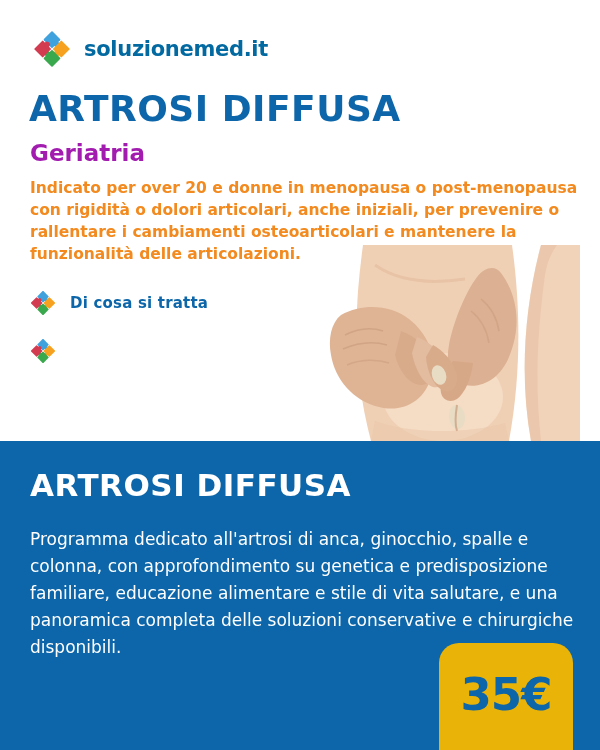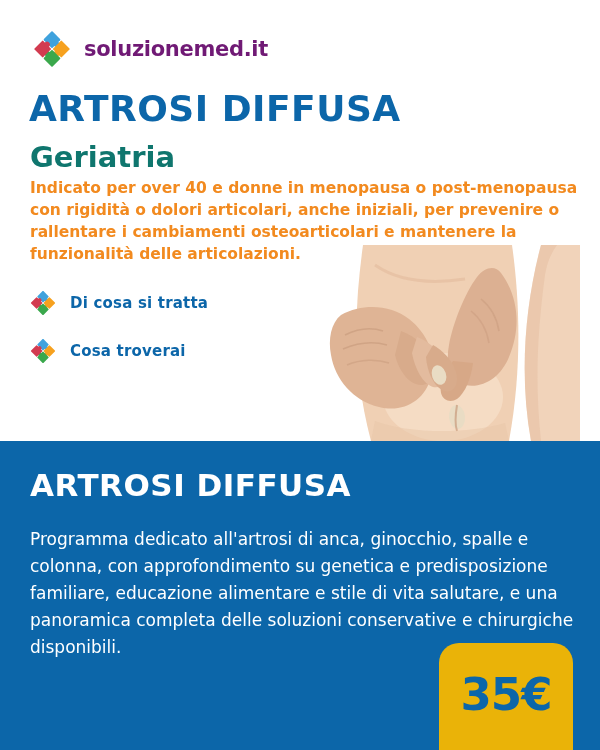--- a/index.html
+++ b/index.html
@@ -13,30 +13,30 @@
     margin: 0 auto;
   }
   
   .brand {
     position: absolute; top: 27px; left: 30px;
     display: flex; align-items: center; gap: 10px;
     cursor: pointer;
   }
   .brand .logo-mark { width: 44px; height: 44px; }
   .brand .brand-text {
-    color: #701a75; font-size: 21px; font-weight: bold; letter-spacing: -0.3px;
+    color: #0369a1; font-size: 21px; font-weight: bold; letter-spacing: -0.3px;
   }
   
   .hero-title {
     position: absolute; top: 88px; left: 29px; width: 560px;
     color: #0c66a9; font-size: 36px; font-weight: 800; letter-spacing: 0.5px;
   }
   .hero-subtitle {
     position: absolute; top: 140px; left: 30px;
-    color: #0f766e; font-size: 29px; font-weight: 600;
+    color: #a21caf; font-size: 23px; font-weight: 600;
   }
   .hero-desc {
     position: absolute; top: 177px; left: 30px; width: 550px;
     color: #f28a1f; font-size: 15.5px; line-height: 22px; font-weight: 600;
   }
   
   .links { position: absolute; top: 288px; left: 28px; }
   .link-item {
     display: flex; align-items: center; gap: 12px;
     height: 30px; margin-bottom: 18px; cursor: pointer;
@@ -110,34 +110,33 @@
 
   <div class="brand">
     <svg class="logo-mark" viewBox="0 0 100 100">
       <use href="#puzzle-mark"></use>
     </svg>
     <span class="brand-text">soluzionemed.it</span>
   </div>
 
   <h1 class="hero-title">ARTROSI DIFFUSA</h1>
   <div class="hero-subtitle">Geriatria</div>
-  <p class="hero-desc">Indicato per over 40 e donne in menopausa o post-menopausa con rigidità o dolori articolari, anche iniziali, per prevenire o rallentare i cambiamenti osteoarticolari e mantenere la funzionalità delle articolazioni.</p>
+  <p class="hero-desc">Indicato per over 20 e donne in menopausa o post-menopausa con rigidità o dolori articolari, anche iniziali, per prevenire o rallentare i cambiamenti osteoarticolari e mantenere la funzionalità delle articolazioni.</p>
 
   <div class="links">
     <div class="link-item">
       <svg class="bullet-icon" viewBox="0 0 100 100">
         <use href="#puzzle-mark"></use>
       </svg>
       <span class="link-label">Di cosa si tratta</span>
     </div>
     <div class="link-item">
       <svg class="bullet-icon" viewBox="0 0 100 100">
         <use href="#puzzle-mark"></use>
       </svg>
-      <span class="link-label">Cosa troverai</span>
     </div>
   </div>
 
   <div class="photo">
     <svg viewBox="0 0 275 196" preserveAspectRatio="none">
       <rect x="0" y="0" width="275" height="196" fill="#ffffff"></rect>
 
       <path d="M236 0 L275 0 L275 196 L226 196 C 214 130 220 60 236 0 Z" fill="#f1d3ba"></path>
       <path d="M240 30 C 232 90 230 140 236 196 L 226 196 C 214 130 220 60 236 0 L 252 0 C 246 8 242 18 240 30 Z" fill="#e6bfa2" opacity="0.55"></path>
 

